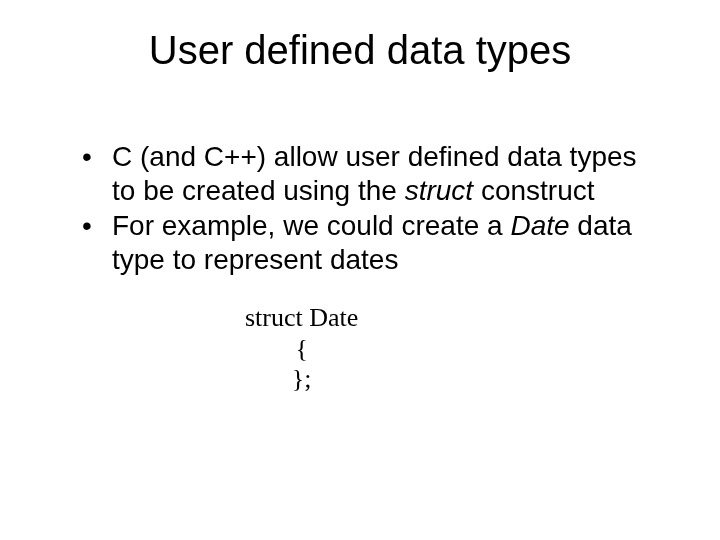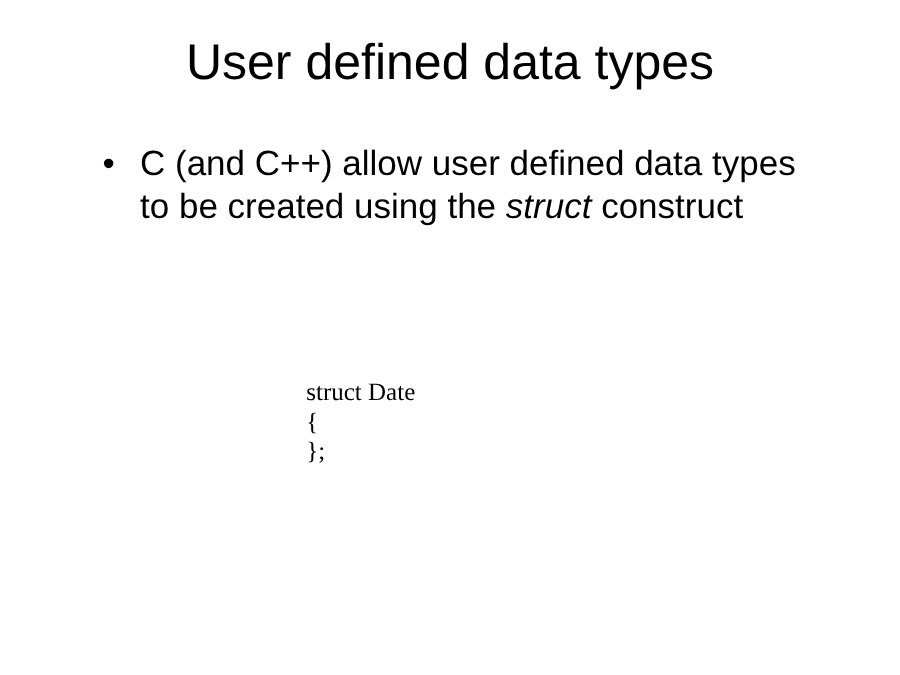--- a/index.html
+++ b/index.html
@@ -21,21 +21,21 @@
     position: absolute;
     top: 28px;
     left: 0;
     width: 720px;
     text-align: center;
     font-size: 40px;
     font-weight: 400;
   }
   .body {
     position: absolute;
-    top: 114px;
+    top: 140px;
     left: 78px;
     width: 580px;
     font-size: 28px;
     line-height: 1.2;
   }
   ul.bullets {
     list-style: none;
     margin: 0;
     padding: 0;
   }
@@ -48,42 +48,46 @@
     content: "•";
     position: absolute;
     left: 4px;
     top: 0;
     font-size: 28px;
     line-height: 1.2;
   }
   .it { font-style: italic; }
   .codeblock {
     font-family: "Times New Roman", Times, serif;
-    font-size: 20px;
+    font-size: 26px;
     line-height: 1.18;
     position: absolute;
     top: 303px;
     left: 245px;
+    text-align: center;
   }
   .codeblock .indent {
     padding-left: 32px;
   }
 </style>
 </head>
 <body>
 
 <div class="slide">
 
   <div class="title">User defined data types</div>
 
   <div class="body">
     <ul class="bullets">
       <li>
         <span>C (and C++) allow user defined data types to be created using the </span><span class="it">struct</span><span> construct</span>
       </li>
+      <li>
+        <span>For example, we could create a </span><span class="it">Date</span><span> data type to represent dates</span>
+      </li>
     </ul>
   </div>
 
   <div class="codeblock">
     <div>struct Date</div>
     <div>{</div>
     <div>};</div>
   </div>
 
 </div>

